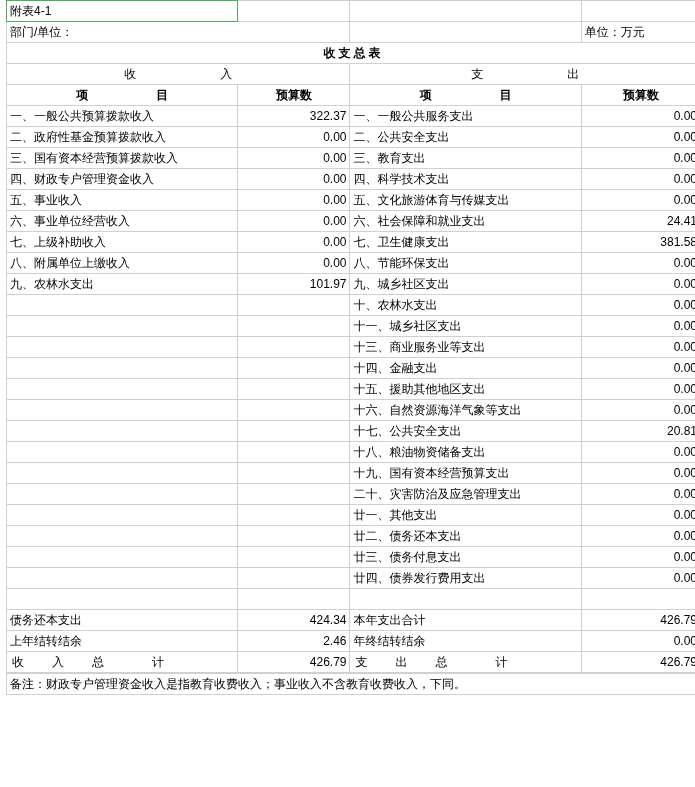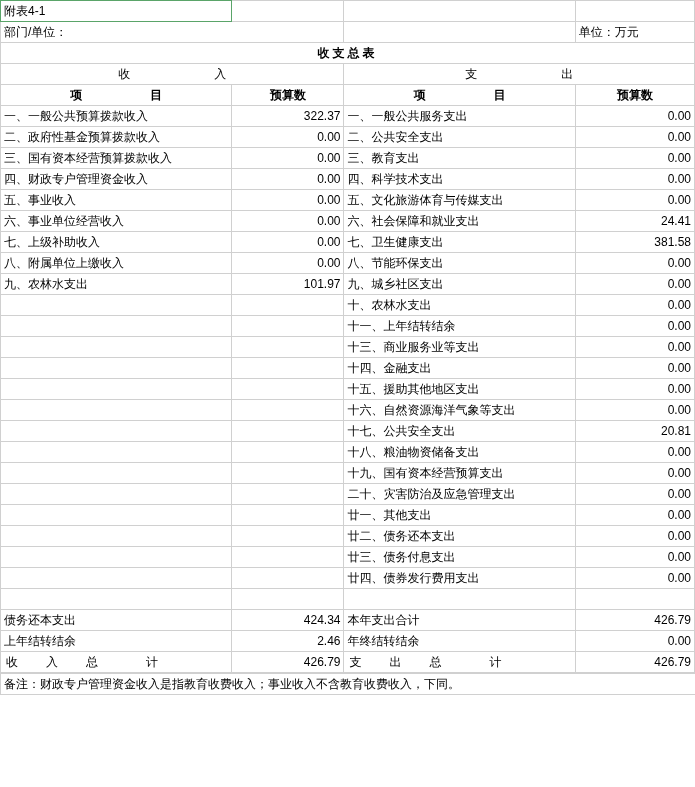--- a/index.html
+++ b/index.html
@@ -13,20 +13,21 @@
     color: #000000;
     width: 695px;
     height: 787px;
     overflow: hidden;
   }
   .sheet {
     position: relative;
     width: 695px;
     height: 787px;
     box-sizing: border-box;
+    padding-left: 6px;
   }
   table.grid {
     border-collapse: collapse;
     width: 695px;
     table-layout: fixed;
   }
   table.grid td {
     border: 1px solid #d0d0d0;
     padding: 0 3px;
     height: 20px;
@@ -203,21 +204,21 @@
         </tr>
       <tr>
           <td class="txt"></td>
           <td class="num"></td>
           <td class="txt">十、农林水支出</td>
           <td class="num">0.00</td>
         </tr>
       <tr>
           <td class="txt"></td>
           <td class="num"></td>
-          <td class="txt">十一、上年结转结余</td>
+          <td class="txt">十一、城乡社区支出</td>
           <td class="num">0.00</td>
         </tr>
       <tr>
           <td class="txt"></td>
           <td class="num"></td>
           <td class="txt">十三、商业服务业等支出</td>
           <td class="num">0.00</td>
         </tr>
       <tr>
           <td class="txt"></td>

